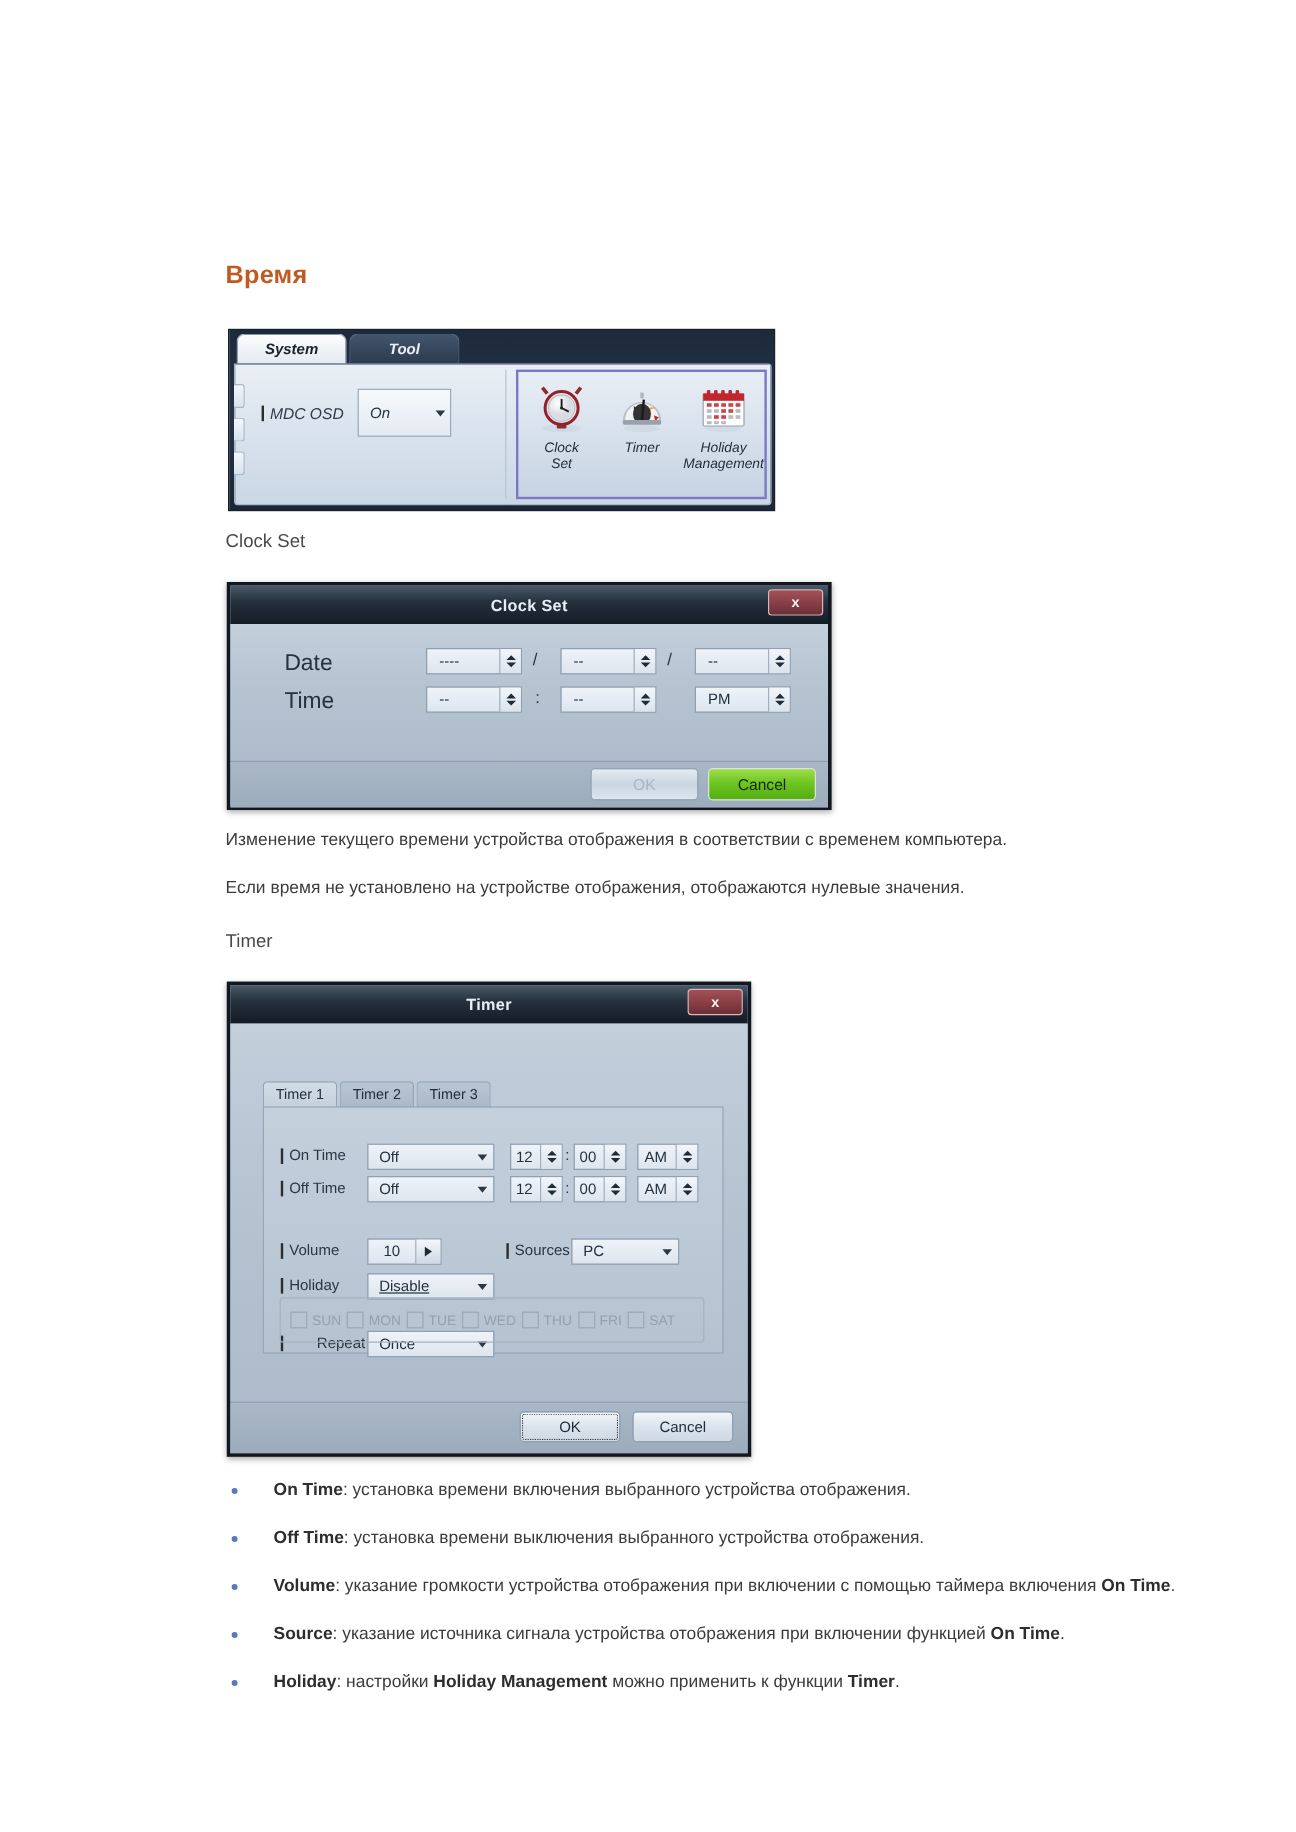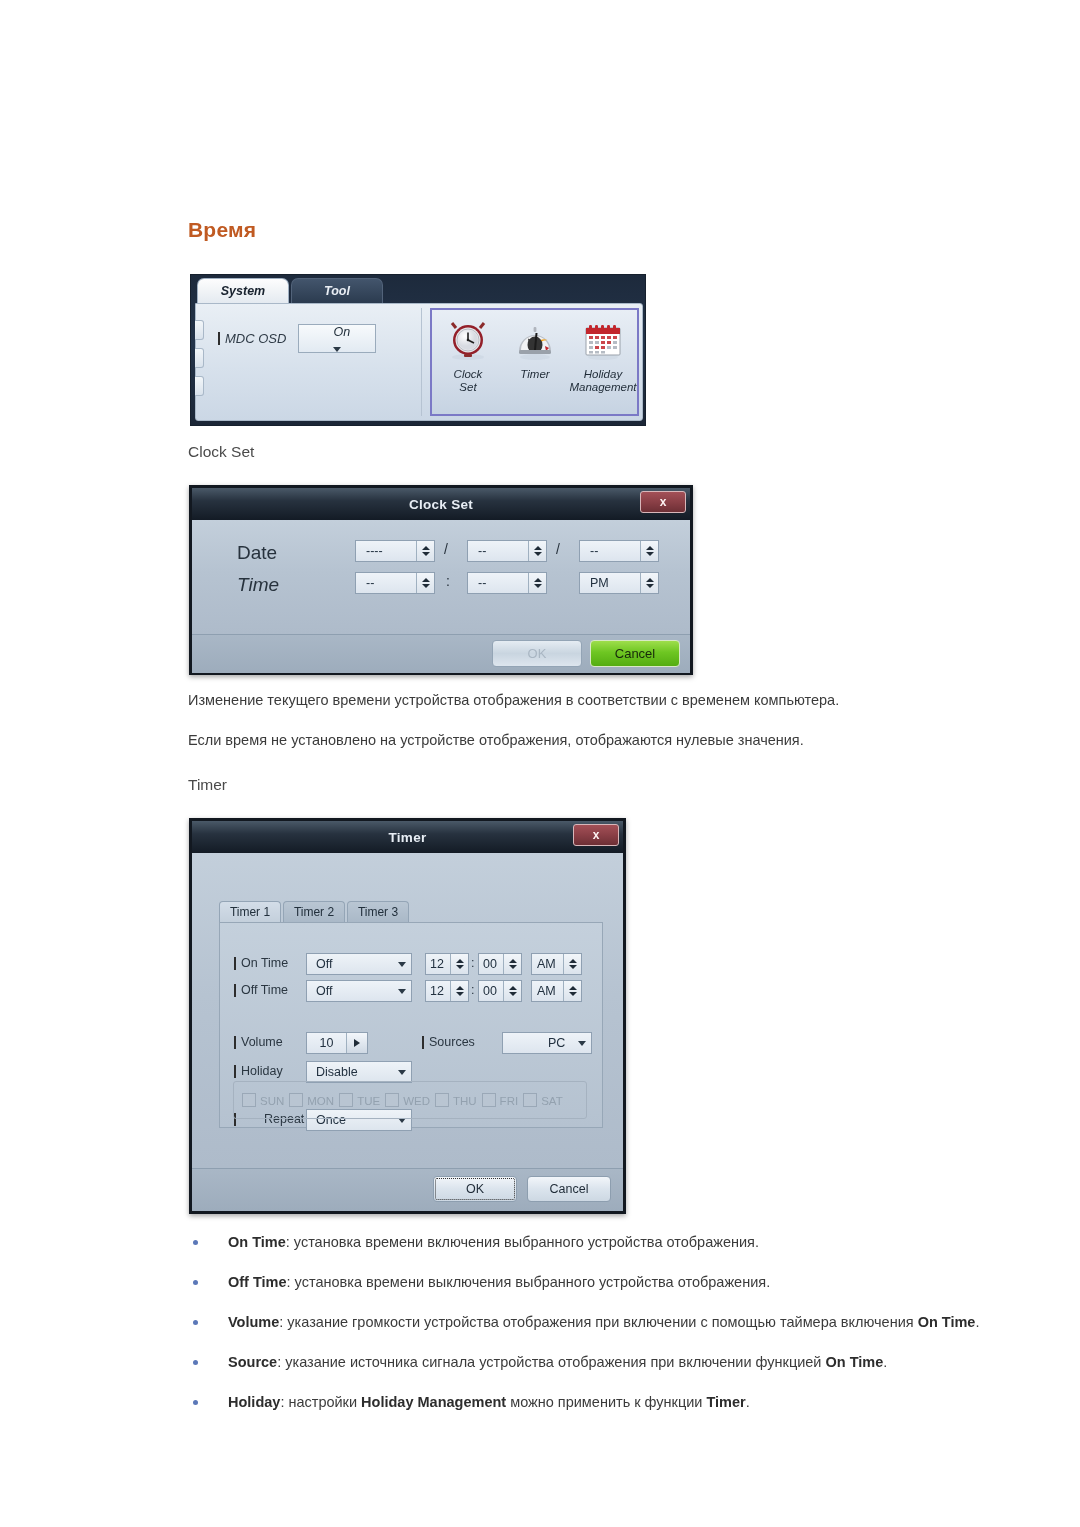--- a/index.html
+++ b/index.html
@@ -150,23 +150,22 @@
     align-items: center;
     justify-content: center;
   }
   .tri-down {
     width: 0; height: 0;
     border-left: 4.5px solid transparent;
     border-right: 4.5px solid transparent;
     border-top: 5px solid #2b3946;
   }
   #mdc-osd-combo {
-    width: 78px; height: 29px;
+    width: 78px; height: 40px;
     margin-left: 12px;
-    flex-direction: column;
   }
 
   
   .icon-group {
     position: absolute;
     left: 234px; top: 4px;
     width: 209px; height: 108px;
     border: 2px solid #7b79c6;
     box-sizing: border-box;
     background: linear-gradient(180deg,#e8eef5 0%, #d4deea 60%, #c6d3e2 100%);
@@ -291,21 +290,21 @@
   }
   #clockset-footer {
     height: 38px;
   }
   .cs-rowlabel {
     position: absolute;
     font-size: 19px;
     color: #27323d;
   }
   #cs-date-label { left: 45px; top: 22px; }
-  #cs-time-label { left: 45px; top: 54px; font-style: italic; }
+  #cs-time-label { left: 45px; top: 54px; }
   .cs-sep {
     position: absolute;
     font-size: 14px;
     color: #27323d;
   }
   .btn-ok-disabled {
     position: absolute;
     width: 90px; height: 27px;
     background: linear-gradient(180deg,#e5ecf3 0%, #c9d5e0 50%, #dde5ee 100%);
     border: 1px solid #93a4b5;
@@ -792,32 +791,32 @@
           <span class="vval">10</span>
           <span class="vbtn">
               <span class="tri-right"></span>
             </span>
         </span>
 
         <span class="t-label" style="left:202px;top:112px;">
           <span class="lbl-bar"></span>
           <span>Sources</span>
         </span>
-        <span class="t-combo" style="left:282px;top:109px;width:90px;padding-left:36px;">
+        <span class="t-combo" style="left:256px;top:109px;width:90px;">
           <span class="cval">PC</span>
           <span class="carrow">
               <span class="tri-down"></span>
             </span>
         </span>
 
         <span class="t-label" style="left:14px;top:141px;">
           <span class="lbl-bar"></span>
           <span>Holiday</span>
         </span>
-        <span class="t-combo" style="left:86px;top:138px;width:106px;">
+        <span class="t-combo" style="left:86px;top:138px;width:106px;text-decoration:underline;">
           <span class="cval">Disable</span>
           <span class="carrow">
               <span class="tri-down"></span>
             </span>
         </span>
 
         <span class="t-label" style="left:14px;top:189px;gap:23px;">
           <span class="lbl-bar"></span>
           <span>Repeat</span>
         </span>

